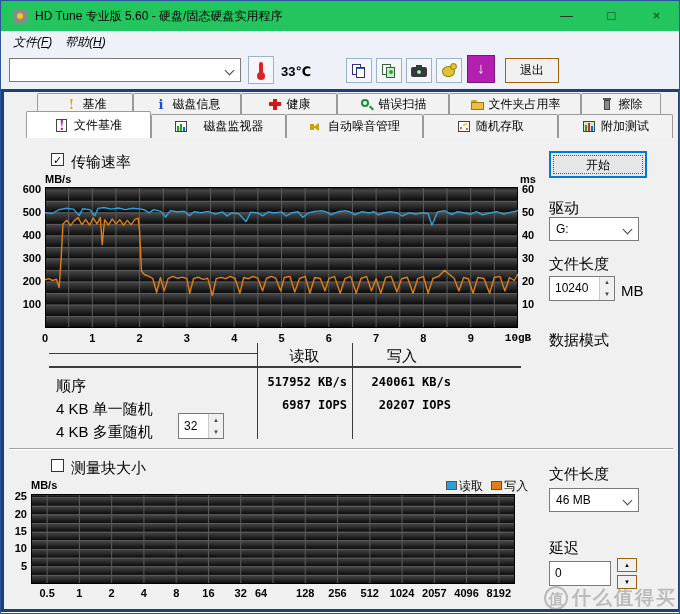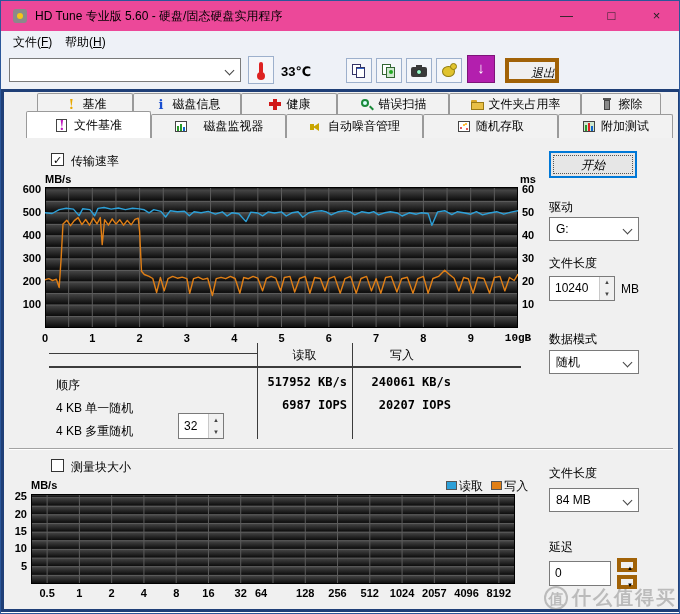--- a/index.html
+++ b/index.html
@@ -3,54 +3,54 @@
 <meta charset="utf-8">
 <style>
   * { box-sizing: border-box; margin: 0; padding: 0; }
   html,body { background:#555; }
   body { font-family:"Liberation Sans","DejaVu Sans",sans-serif; }
   .app { position:relative; width:680px; height:614px; background:#fff; overflow:hidden;
          border:1px solid #2b579a; font-size:12px; color:#000; }
   .abs { position:absolute; }
 
   
-  .titlebar { position:absolute; left:0; top:0; width:680px; height:30px; background:#ec4899; }
+  .titlebar { position:absolute; left:0; top:0; width:680px; height:30px; background:#22c55e; }
   .title-text { position:absolute; left:34px; top:0; line-height:30px; font-size:12px; }
   .winbtn { position:absolute; top:0; width:45px; height:30px; text-align:center; line-height:30px;
             font-size:13px; color:#222; cursor:default; }
   .appicon { position:absolute; left:12px; top:8px; width:14px; height:14px; border-radius:3px;
              background:#8a8a8a; }
   .appicon::after { content:""; position:absolute; left:4px; top:4px; width:6px; height:6px;
              border-radius:50%; background:#f5c518; }
 
   
   .menubar { position:absolute; left:0; top:30px; width:680px; height:22px; background:#eef1f7; }
-  .menu-item { position:absolute; top:0; height:22px; line-height:22px; padding:0 6px; }
+  .menu-item { position:absolute; top:0; height:22px; line-height:22px; padding:0 6px;font-style:italic; }
   .menu-item u { text-decoration:underline; }
   .toolbar { position:absolute; left:0; top:52px; width:680px; height:36px; background:#eef1f7; }
   .combo { background:#fff; border:1px solid #7a7a7a; position:absolute; }
   .combo .val { position:absolute; left:6px; top:0; right:20px; line-height:22px; overflow:hidden; white-space:nowrap; }
   .chev { position:absolute; right:7px; top:8px; width:7px; height:7px; border-right:1.6px solid #444;
           border-bottom:1.6px solid #444; transform:rotate(45deg); }
   .toolbtn { position:absolute; border:1px solid #9db0cc; background:#f4f6fa; }
-  .pushbtn { border:4px solid #a16207; background:#f0f0f0; text-align:right;font-style:italic; }
+  .pushbtn { border:1px solid #a16207; background:#f0f0f0; text-align:center; }
 
   
   .tab { position:absolute; border:1px solid #9a9a9a; border-bottom:none; background:#f2f2f2;
          display:flex; align-items:center; justify-content:center; gap:5px; font-size:12px;
          border-radius:2px 2px 0 0; }
   .tab.active { background:#fff; z-index:3; }
 
   .mainframe { position:absolute; left:0; top:88px; width:680px; height:523px;
                border:3px solid #1f3f77; background:#f0f0f0; }
 
   
   .cb-box { position:absolute; width:13px; height:13px; background:#fff; border:1px solid #333;
             text-align:center; line-height:12px; font-size:11px; }
-  .label12 { position:absolute; font-size:12px; white-space:nowrap; }
+  .label12 { position:absolute; font-size:15px; white-space:nowrap; }
   .startbtn { position:absolute; background:#e6e6e6; border:2px solid #0078d7; text-align:center; }
   .startbtn .inner { position:absolute; inset:2px; border:1px dotted #555; line-height:19px; font-size:12px; }
   .spin { position:absolute; background:#fff; border:1px solid #7a7a7a; }
   .spin .num { position:absolute; left:5px; top:0; line-height:23px; font-size:12px; }
   .spin .arrs { position:absolute; right:0; top:0; bottom:0; width:15px; border-left:1px solid #c9c9c9; }
   .spin .ar { position:absolute; left:0; width:100%; height:50%; font-size:6px; text-align:center;
               color:#444; background:#f0f0f0; line-height:11px; }
   .tickline { position:absolute; background:#3c3c3c; }
   .tick { position:absolute; font-size:11px; font-weight:bold; white-space:nowrap; }
   .mono { font-family:"DejaVu Sans Mono",monospace; font-weight:bold; font-size:12px; }
@@ -214,21 +214,21 @@
       <span class="bar" style="left:3px;top:5px;width:2px;height:6px;background:#2a9a2a;"></span>
       <span class="bar" style="left:6px;top:3px;width:2px;height:8px;background:#d22;"></span>
       <span class="bar" style="left:9px;top:6px;width:2px;height:5px;background:#16c;"></span>
     </span>
     <span>附加测试</span>
   </div>
 
   <span class="cb-box" style="left:50px;top:152px;"><span>✓</span></span>
   <span class="label12" style="left:70px;top:152px;">传输速率</span>
 
-  <div class="startbtn" style="left:548px;top:150px;width:88px;height:27px;font-style:italic;">
+  <div class="startbtn" style="left:548px;top:150px;width:98px;height:27px;">
     <span class="inner">开始</span>
   </div>
 
   <span class="tick" style="left:44px;top:172px;">MB/s</span>
   <span class="tick" style="left:519px;top:172px;">ms</span>
 
   <svg id="c1svg" class="abs" style="left:44px;top:186px;" width="473" height="141">
       <defs>
         <linearGradient id="g1" x1="0" y1="0" x2="0" y2="1">
           <stop offset="0" stop-color="#474747"></stop>
@@ -291,24 +291,20 @@
   <span class="label12" style="left:548px;top:254px;">文件长度</span>
   <div class="spin" style="left:548px;top:275px;width:66px;height:25px;">
     <span class="num">10240</span>
     <span class="arrs">
         <span class="ar" style="top:0;">▲</span>
         <span class="ar" style="bottom:0;">▼</span>
       </span>
   </div>
   <span class="label12" style="left:620px;top:281px;">MB</span>
   <span class="label12" style="left:548px;top:330px;">数据模式</span>
-  <div class="combo" style="left:548px;top:349px;width:90px;height:24px;">
-    <span class="val">随机</span>
-    <span class="chev"></span>
-  </div>
 
   <div class="tickline" style="left:48px;top:352px;width:208px;height:1px;"></div>
   <span class="label12" style="left:256px;top:346px;width:95px;text-align:center;">读取</span>
   <span class="label12" style="left:351px;top:346px;width:100px;text-align:center;">写入</span>
   <div class="tickline" style="left:48px;top:365px;width:472px;height:2px;"></div>
   <div class="tickline" style="left:256px;top:342px;width:1px;height:96px;"></div>
   <div class="tickline" style="left:351px;top:342px;width:1px;height:96px;"></div>
 
   <span class="label12" style="left:55px;top:376px;">顺序</span>
   <span class="mono abs" style="left:230px;top:374px;width:116px;text-align:right;">517952 KB/s</span>
@@ -379,21 +375,21 @@
       <line x1="0" y1="46.730769230769226" x2="484" y2="46.730769230769226" stroke="#5c5c5c" stroke-width="1"></line>
       <line x1="0" y1="38.07692307692308" x2="484" y2="38.07692307692308" stroke="#5c5c5c" stroke-width="1"></line>
       <line x1="0" y1="29.42307692307692" x2="484" y2="29.42307692307692" stroke="#5c5c5c" stroke-width="1"></line>
       <line x1="0" y1="20.76923076923076" x2="484" y2="20.76923076923076" stroke="#5c5c5c" stroke-width="1"></line>
       <line x1="0" y1="12.115384615384613" x2="484" y2="12.115384615384613" stroke="#5c5c5c" stroke-width="1"></line>
       <rect x="0.5" y="0.5" width="483" height="89" fill="none" stroke="#000"></rect>
     </svg>
 
   <span class="label12" style="left:548px;top:464px;">文件长度</span>
   <div class="combo" style="left:548px;top:487px;width:90px;height:24px;">
-    <span class="val">84 MB</span>
+    <span class="val">46 MB</span>
     <span class="chev"></span>
   </div>
   <span class="label12" style="left:548px;top:538px;">延迟</span>
   <div class="spin" style="left:548px;top:560px;width:62px;height:25px;">
     <span class="num">0</span>
   </div>
   <div class="pushbtn abs" style="left:616px;top:557px;width:20px;height:14px;font-size:6px;line-height:13px;">▲</div>
   <div class="pushbtn abs" style="left:616px;top:574px;width:20px;height:14px;font-size:6px;line-height:13px;">▼</div>
 
   <div class="watermark" style="left:543px;top:584px;">

